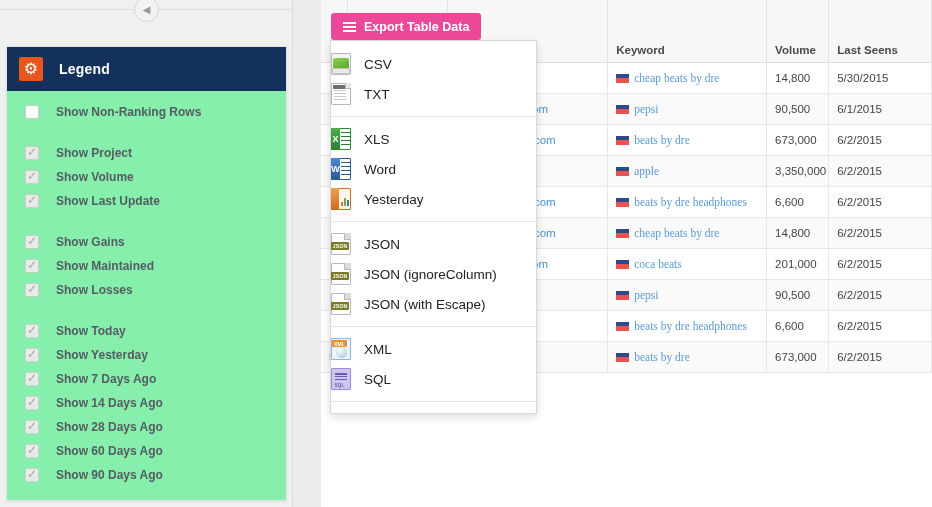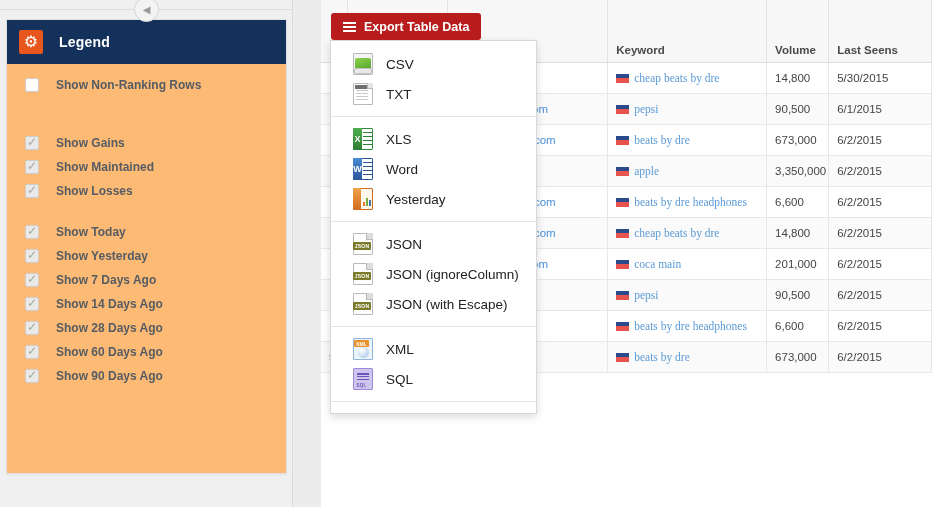--- a/index.html
+++ b/index.html
@@ -23,22 +23,22 @@
   #collapse-btn {
     position:absolute; left:134px; top:-3px;
     width:25px; height:25px; border-radius:50%;
     background:#f3f3f3; border:1px solid #d6d6d6;
     display:flex; align-items:center; justify-content:center;
     color:#9a9a9a; font-size:10px; line-height:1;
     z-index:4;
   }
 
   #legend-panel {
-    position:absolute; left:6px; top:19px; width:281px; height:455px;
-    background:#fdba74;
+    position:absolute; left:6px; top:46px; width:281px; height:455px;
+    background:#86efac;
     border:1px solid #e2e2e2;
     box-shadow:0 1px 2px rgba(0,0,0,.06);
   }
   #legend-header {
     height:44px; background:#14315b;
     display:flex; align-items:center; padding-left:12px;
   }
   #legend-header .gear-badge {
     width:24px; height:24px; background:#e8561e; border-radius:2px;
     position:relative; flex:none;
@@ -115,21 +115,21 @@
   .flag::before {
     content:""; position:absolute; left:0; top:0; width:13px; height:4.5px;
     background:#2b4a8b;
   }
   .folder-icon { color:#2b6ea3; margin-right:5px; font-size:12px; }
   .chart-icon { color:#4a90d9; margin-right:4px; font-size:11px; }
 
   
   #export-btn {
     position:absolute; left:10px; top:13px;
-    height:27px; background:#b91c1c; color:#fff;
+    height:27px; background:#ec4899; color:#fff;
     border:none; border-radius:3px;
     display:flex; align-items:center; gap:8px;
     padding:0 12px; font-size:12.5px; font-weight:bold;
     font-family:"Liberation Sans", sans-serif;
     z-index:12; cursor:pointer;
   }
   .hamburger { display:inline-block; width:13px; height:10px; position:relative; }
   .hamburger i {
     position:absolute; left:0; width:13px; height:2px; background:#fff; display:block;
   }
@@ -140,21 +140,21 @@
   #export-menu {
     position:absolute; left:9px; top:40px; width:207px;
     background:#fff; border:1px solid #d8d8d8;
     box-shadow:0 3px 8px rgba(0,0,0,.14);
     z-index:11; padding:6px 0 6px 0;
   }
   .menu-group { padding:2px 0; }
   .menu-sep { height:1px; background:#e4e4e4; margin:5px 0; }
   .menu-item {
     display:flex; align-items:center; height:30px;
-    padding-left:22px; cursor:pointer;
+    cursor:pointer;
   }
   .menu-item .mi-label {
     margin-left:13px; font-size:13.5px; color:#222; white-space:nowrap;
   }
 
   
   .fi {
     width:20px; height:22px; flex:none; position:relative;
     border-radius:1px;
   }
@@ -297,20 +297,34 @@
       <span id="legend-title">Legend</span>
     </div>
     <div class="legend-body" id="legend-body">
         <div class="legend-group">
           <div class="legend-row">
             <span class="cbx"></span>
             <span class="legend-label">Show Non-Ranking Rows</span>
           </div>
         </div>
         <div class="legend-spacer"></div>
+        <div class="legend-group">
+          <div class="legend-row">
+            <span class="cbx checked"></span>
+            <span class="legend-label">Show Project</span>
+          </div>
+          <div class="legend-row">
+            <span class="cbx checked"></span>
+            <span class="legend-label">Show Volume</span>
+          </div>
+          <div class="legend-row">
+            <span class="cbx checked"></span>
+            <span class="legend-label">Show Last Update</span>
+          </div>
+        </div>
         <div class="legend-spacer"></div>
         <div class="legend-group">
           <div class="legend-row">
             <span class="cbx checked"></span>
             <span class="legend-label">Show Gains</span>
           </div>
           <div class="legend-row">
             <span class="cbx checked"></span>
             <span class="legend-label">Show Maintained</span>
           </div>
@@ -428,21 +442,21 @@
             <td></td>
             <td class="link"><span class="chart-icon">📊</span><span class="linktext">beatsbydre.com</span></td>
             <td><span class="flag"></span><span class="kw">cheap beats by dre</span></td>
             <td>14,800</td>
             <td>6/2/2015</td>
           </tr>
           <tr>
             <td></td>
             <td></td>
             <td class="link"><span class="chart-icon">📊</span><span class="linktext">coca-cola.com</span></td>
-            <td><span class="flag"></span><span class="kw">coca main</span></td>
+            <td><span class="flag"></span><span class="kw">coca beats</span></td>
             <td>201,000</td>
             <td>6/2/2015</td>
           </tr>
           <tr class="alt">
             <td></td>
             <td></td>
             <td class="link"><span class="chart-icon">📊</span><span class="linktext">pepsi.com</span></td>
             <td><span class="flag"></span><span class="kw">pepsi</span></td>
             <td>90,500</td>
             <td>6/2/2015</td>

